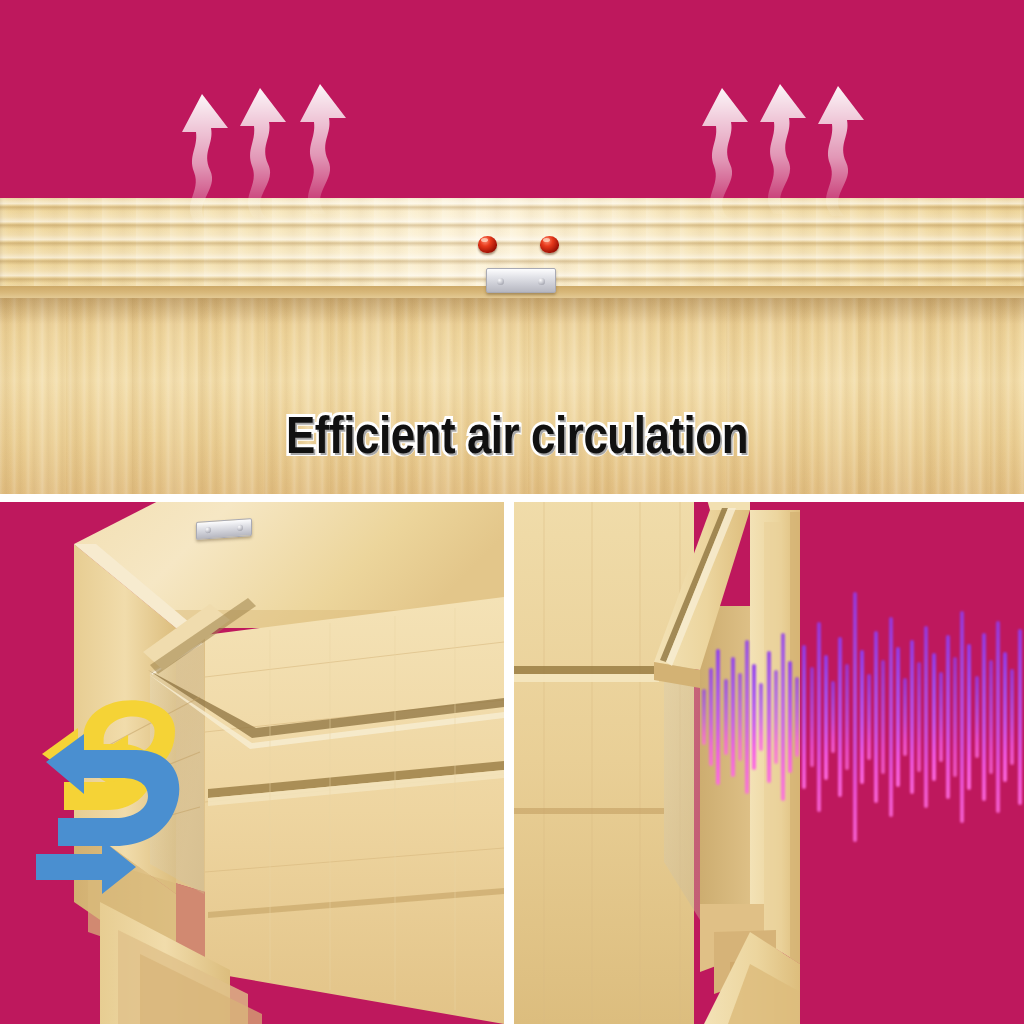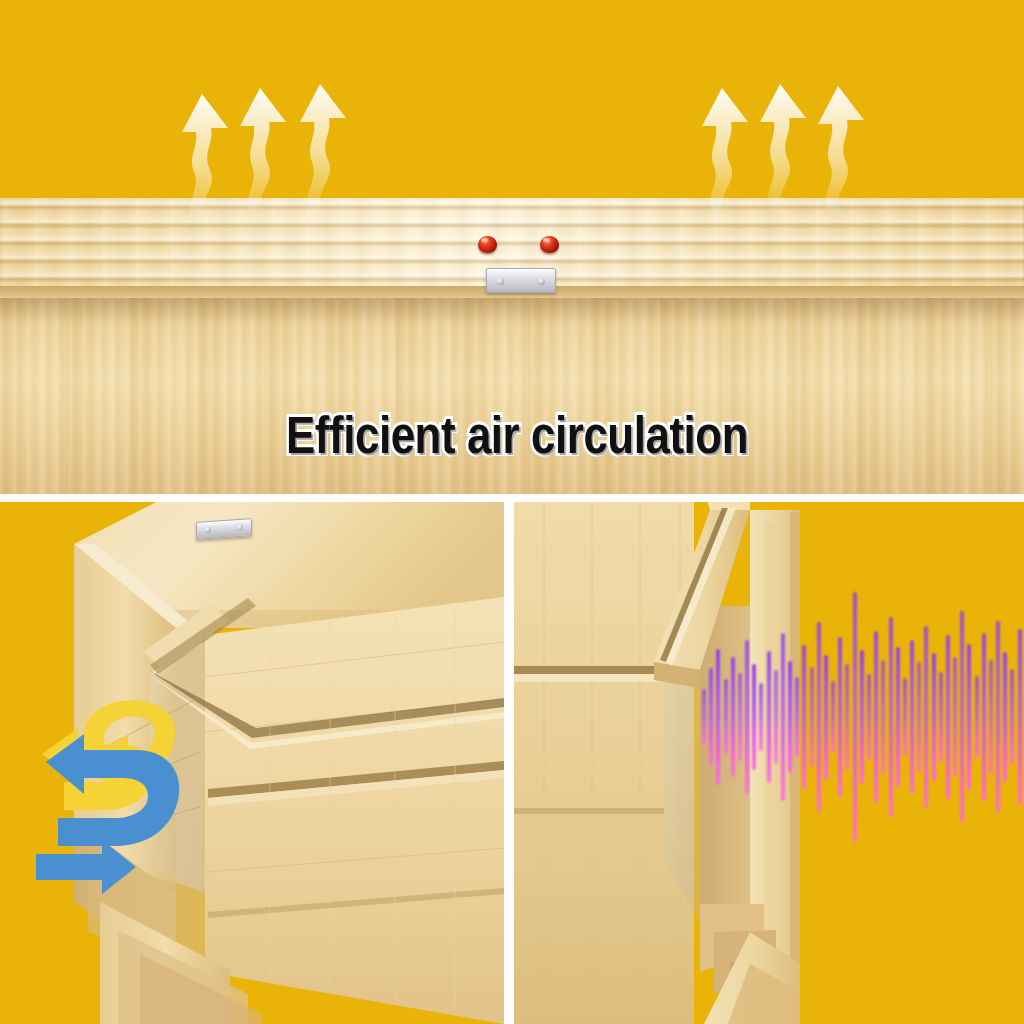--- a/index.html
+++ b/index.html
@@ -13,21 +13,21 @@
     position:relative;
     width:1024px;
     height:1024px;
     background:#ffffff;
   }
 
   
   .panel{
     position:absolute;
     overflow:hidden;
-    background:#eab308;
+    background:#be185d;
   }
   #panel-top{ left:0; top:0; width:1024px; height:494px; }
   #panel-bl { left:0; top:502px; width:504px; height:522px; }
   #panel-br { left:514px; top:502px; width:510px; height:522px; }
 
   .divider{ position:absolute; background:#ffffff; }
   #divider-h{ left:0; top:494px; width:1024px; height:8px; }
   #divider-v{ left:504px; top:494px; width:10px; height:530px; }
 
   

